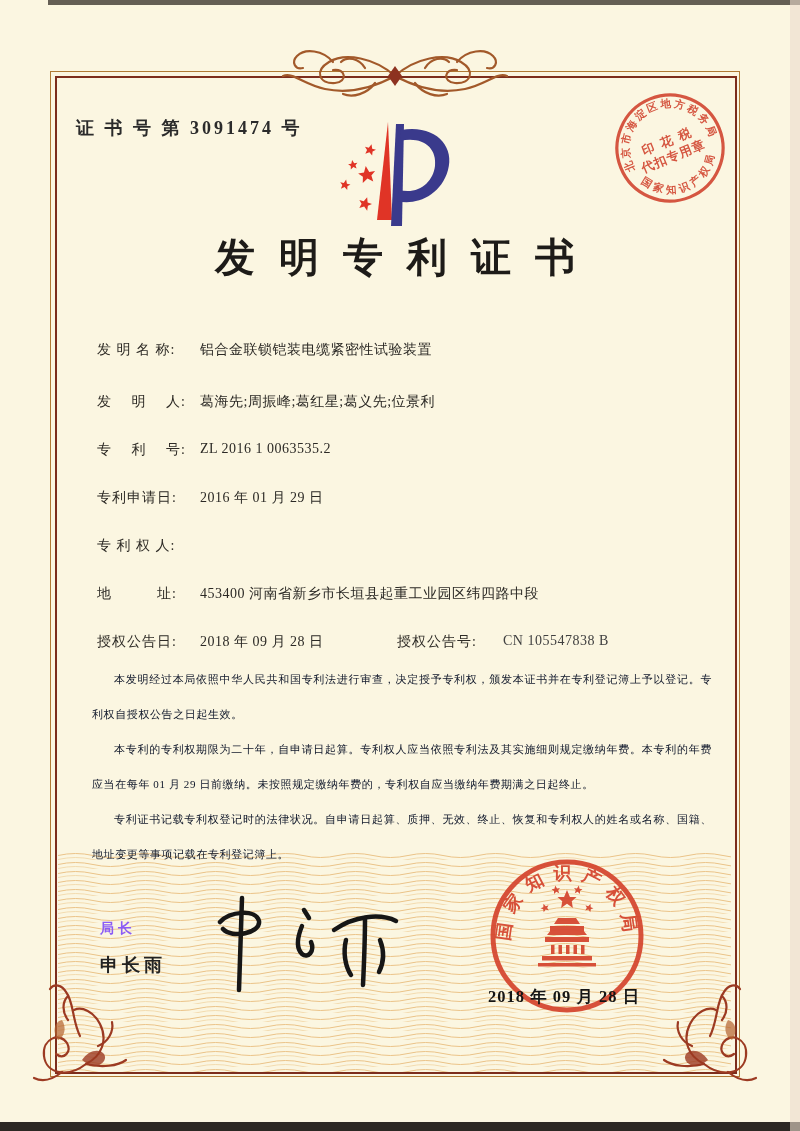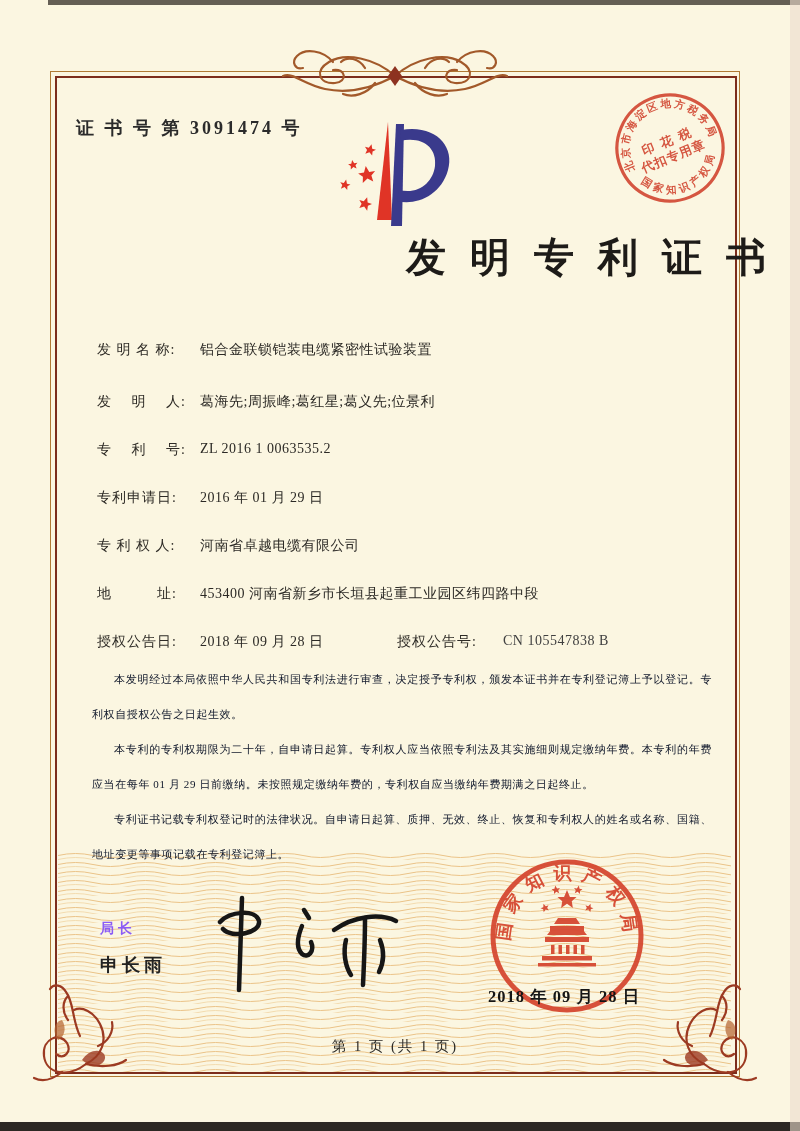--- a/index.html
+++ b/index.html
@@ -11,21 +11,21 @@
   .abs{position:absolute;}
   
   .scan-top{left:48px;top:0;width:752px;height:5px;background:#4a443c;opacity:.85;}
   .scan-bottom{left:0;top:1122px;width:800px;height:9px;background:#2c2823;}
   .scan-right{right:0;top:0;width:10px;height:1131px;background:#ecdccd;opacity:.6;}
   
   .frame-outer{left:50px;top:71px;width:688px;height:1004px;border:1.5px solid #b07a34;}
   .frame-inner{left:55px;top:76px;width:678px;height:994px;border:2.5px solid #7c2d1c;}
   .cert-no{left:76px;top:116px;font-size:18px;letter-spacing:3px;color:#2b2b2b;font-weight:bold;}
   .title{
-    left:0;top:230px;width:790px;text-align:right;
+    left:0;top:230px;width:790px;text-align:center;
     font-size:40px;font-weight:700;letter-spacing:24px;text-indent:24px;color:#1d1b18;
   }
   .frow{position:absolute;left:97px;width:640px;height:26px;font-size:14px;white-space:nowrap;}
   .frow .lbl{position:absolute;left:0;top:0;letter-spacing:1px;color:#2e2b26;}
   .frow .val{position:absolute;left:103px;top:0;letter-spacing:.5px;color:#2b2925;}
   .frow .lbl2{position:absolute;left:300px;top:0;letter-spacing:1px;color:#2e2b26;}
   .frow .val2{position:absolute;left:406px;top:0;letter-spacing:.5px;color:#404040;}
   .paras{left:92px;top:662px;width:620px;font-size:11px;line-height:35px;color:#0f172a;}
   .paras p{margin:0;text-indent:2em;letter-spacing:.6px;text-align:justify;}
   .director-title{left:100px;top:920px;font-size:14px;font-weight:600;letter-spacing:4px;
@@ -123,21 +123,20 @@
   <div class="frow" style="top:441px;">
     <span class="lbl">专　 利　 号:</span>
     <span class="val">ZL 2016 1 0063535.2</span>
   </div>
   <div class="frow" style="top:489px;">
     <span class="lbl">专利申请日:</span>
     <span class="val">2016 年 01 月 29 日</span>
   </div>
   <div class="frow" style="top:537px;">
     <span class="lbl">专 利 权 人:</span>
-    <span class="val">河南省卓越电缆有限公司</span>
   </div>
   <div class="frow" style="top:585px;">
     <span class="lbl">地　　　址:</span>
     <span class="val">453400 河南省新乡市长垣县起重工业园区纬四路中段</span>
   </div>
   <div class="frow" style="top:633px;">
     <span class="lbl">授权公告日:</span>
     <span class="val">2018 年 09 月 28 日</span>
     <span class="lbl2">授权公告号:</span>
     <span class="val2">CN 105547838 B</span>
@@ -215,15 +214,14 @@
       <path d="M58 56 C50 40 52 22 44 12 C40 5 32 3 28 9"></path>
       <path d="M64 84 C80 88 96 86 104 80"></path>
       <path d="M76 66 C86 62 92 52 90 42"></path>
       <path d="M40 92 C30 100 20 102 12 98"></path>
       <path d="M46 40 C40 32 40 22 46 16"></path>
     </g>
     <path d="M60 80 C66 70 78 68 82 74 C86 80 78 88 68 86 Z" fill="#9c3a22" opacity=".8"></path>
     <path d="M36 60 C30 52 32 42 40 40 C44 46 44 56 36 60 Z" fill="#b4622d" opacity=".7"></path>
   </svg>
 
-  <div class="abs footer">第 1 页 (共 1 页)</div>
 
 </div>
 
 </body></html>

